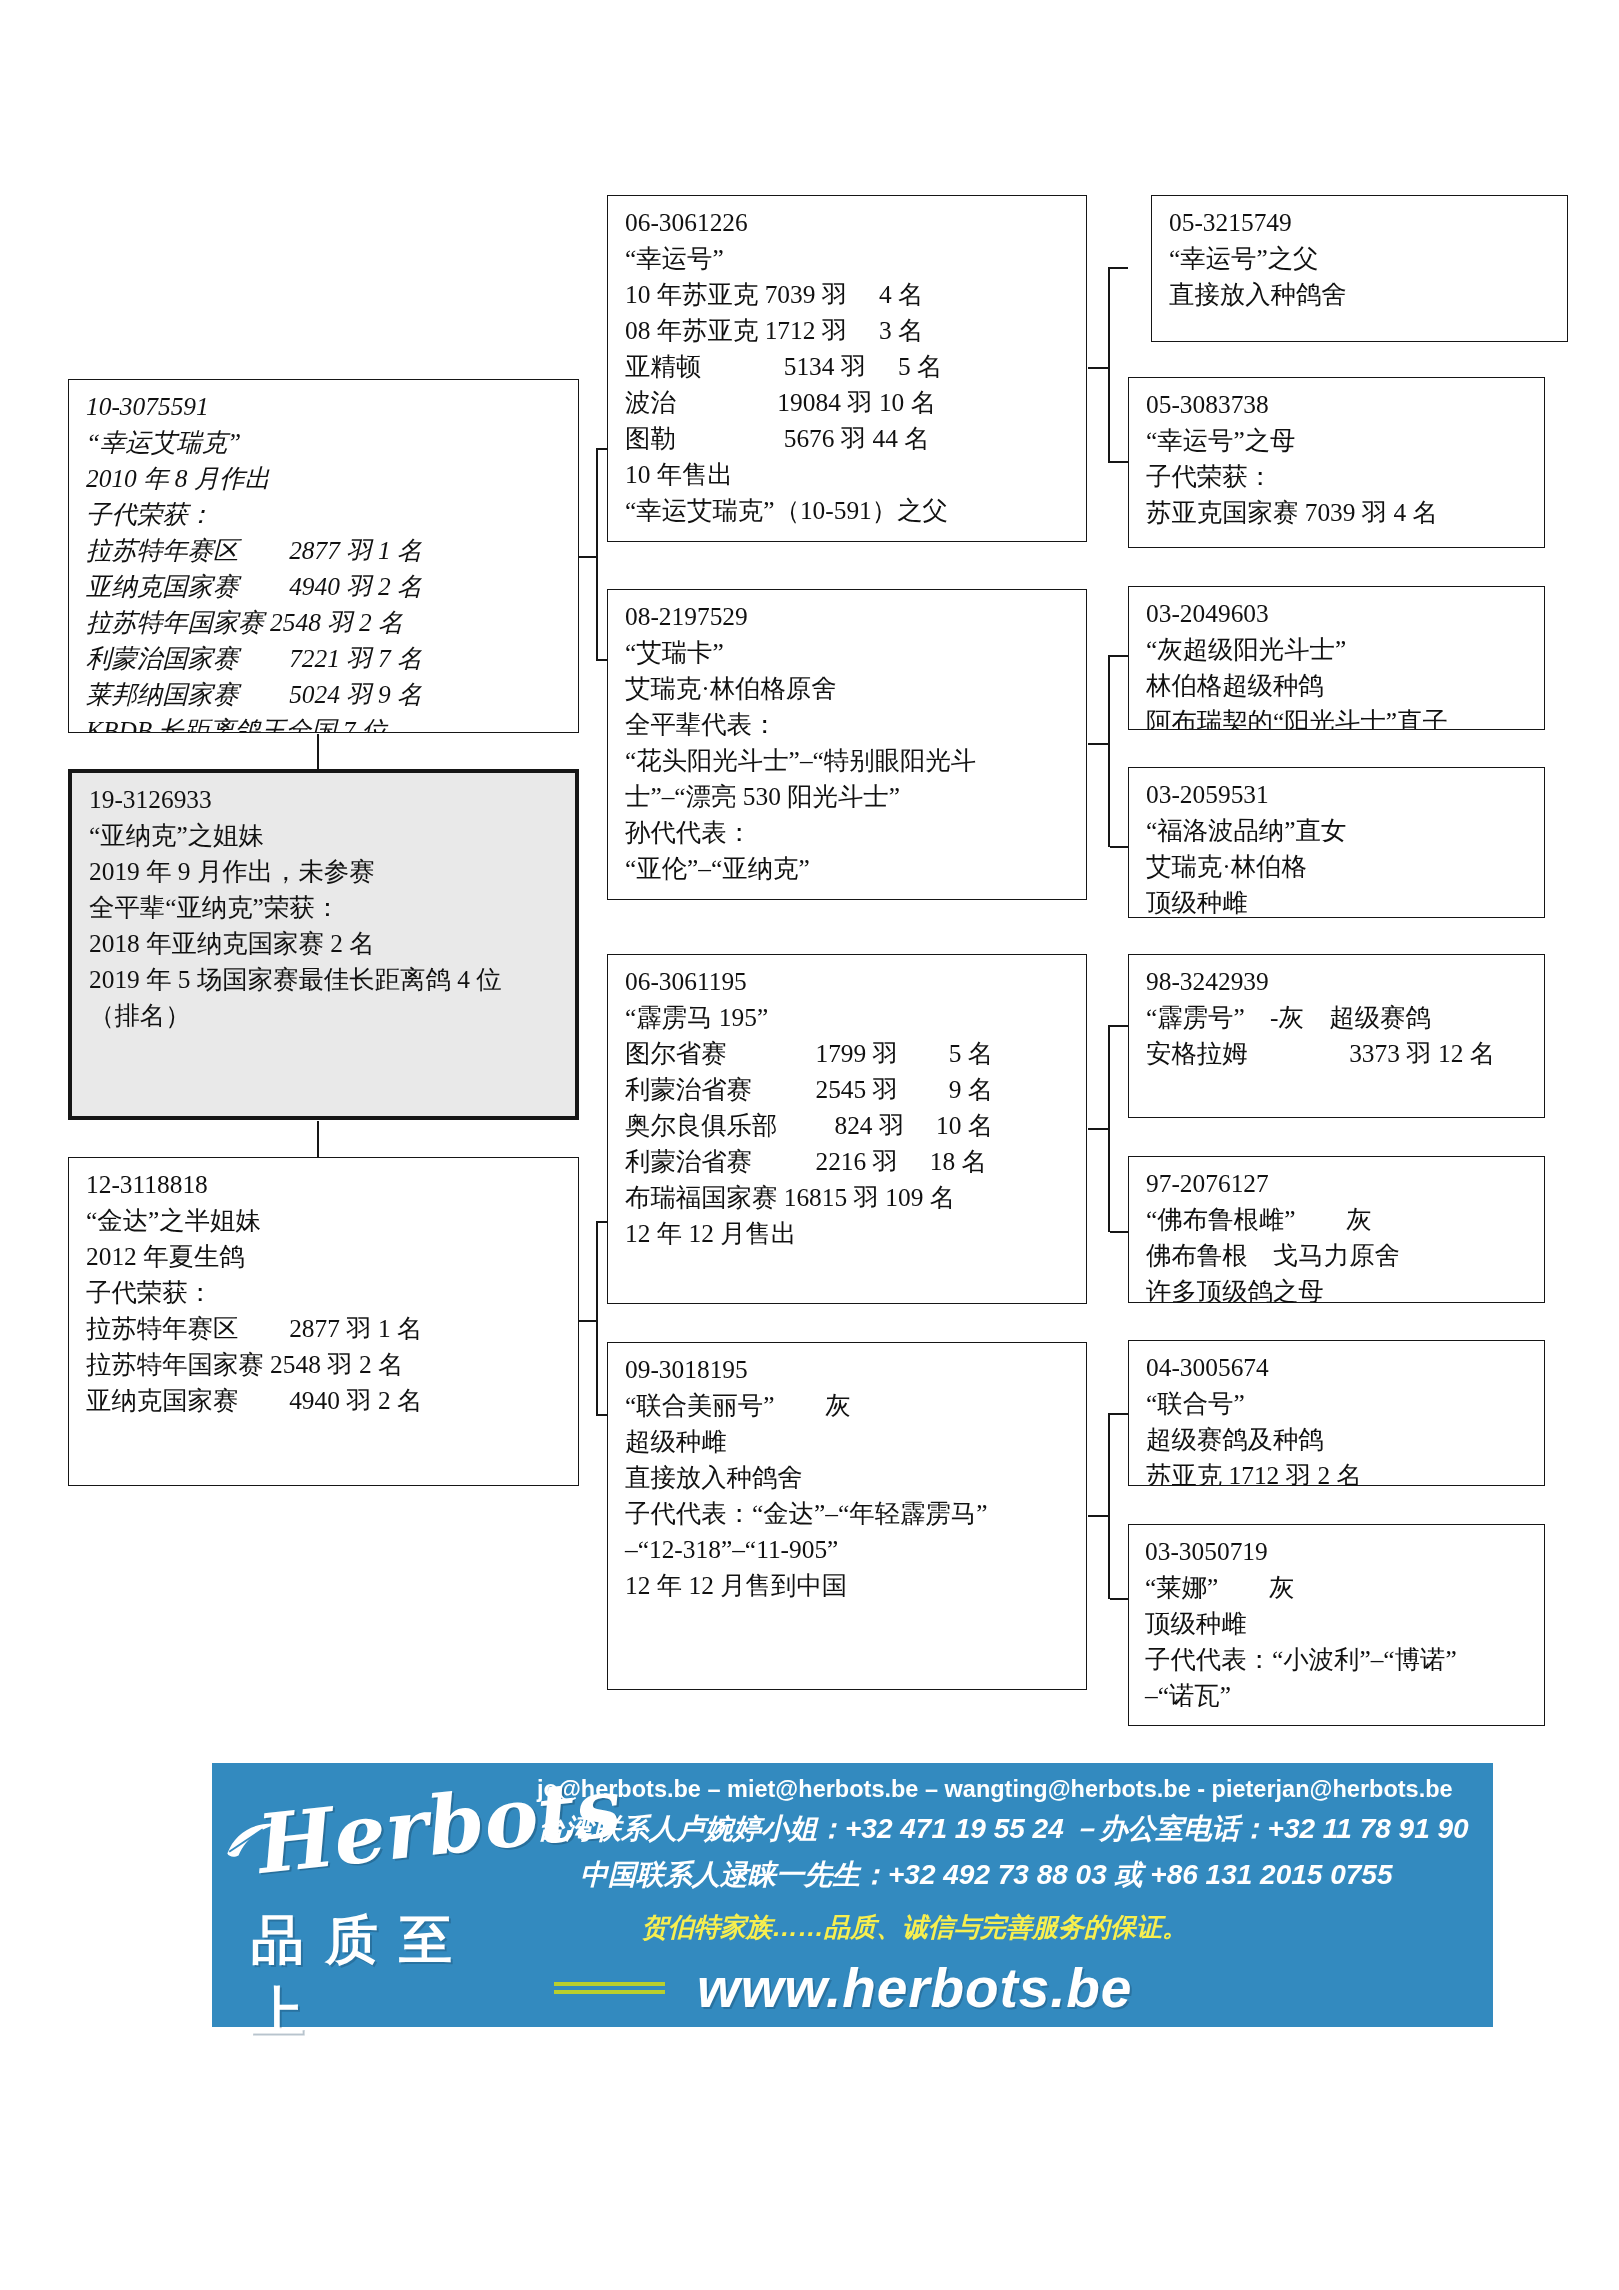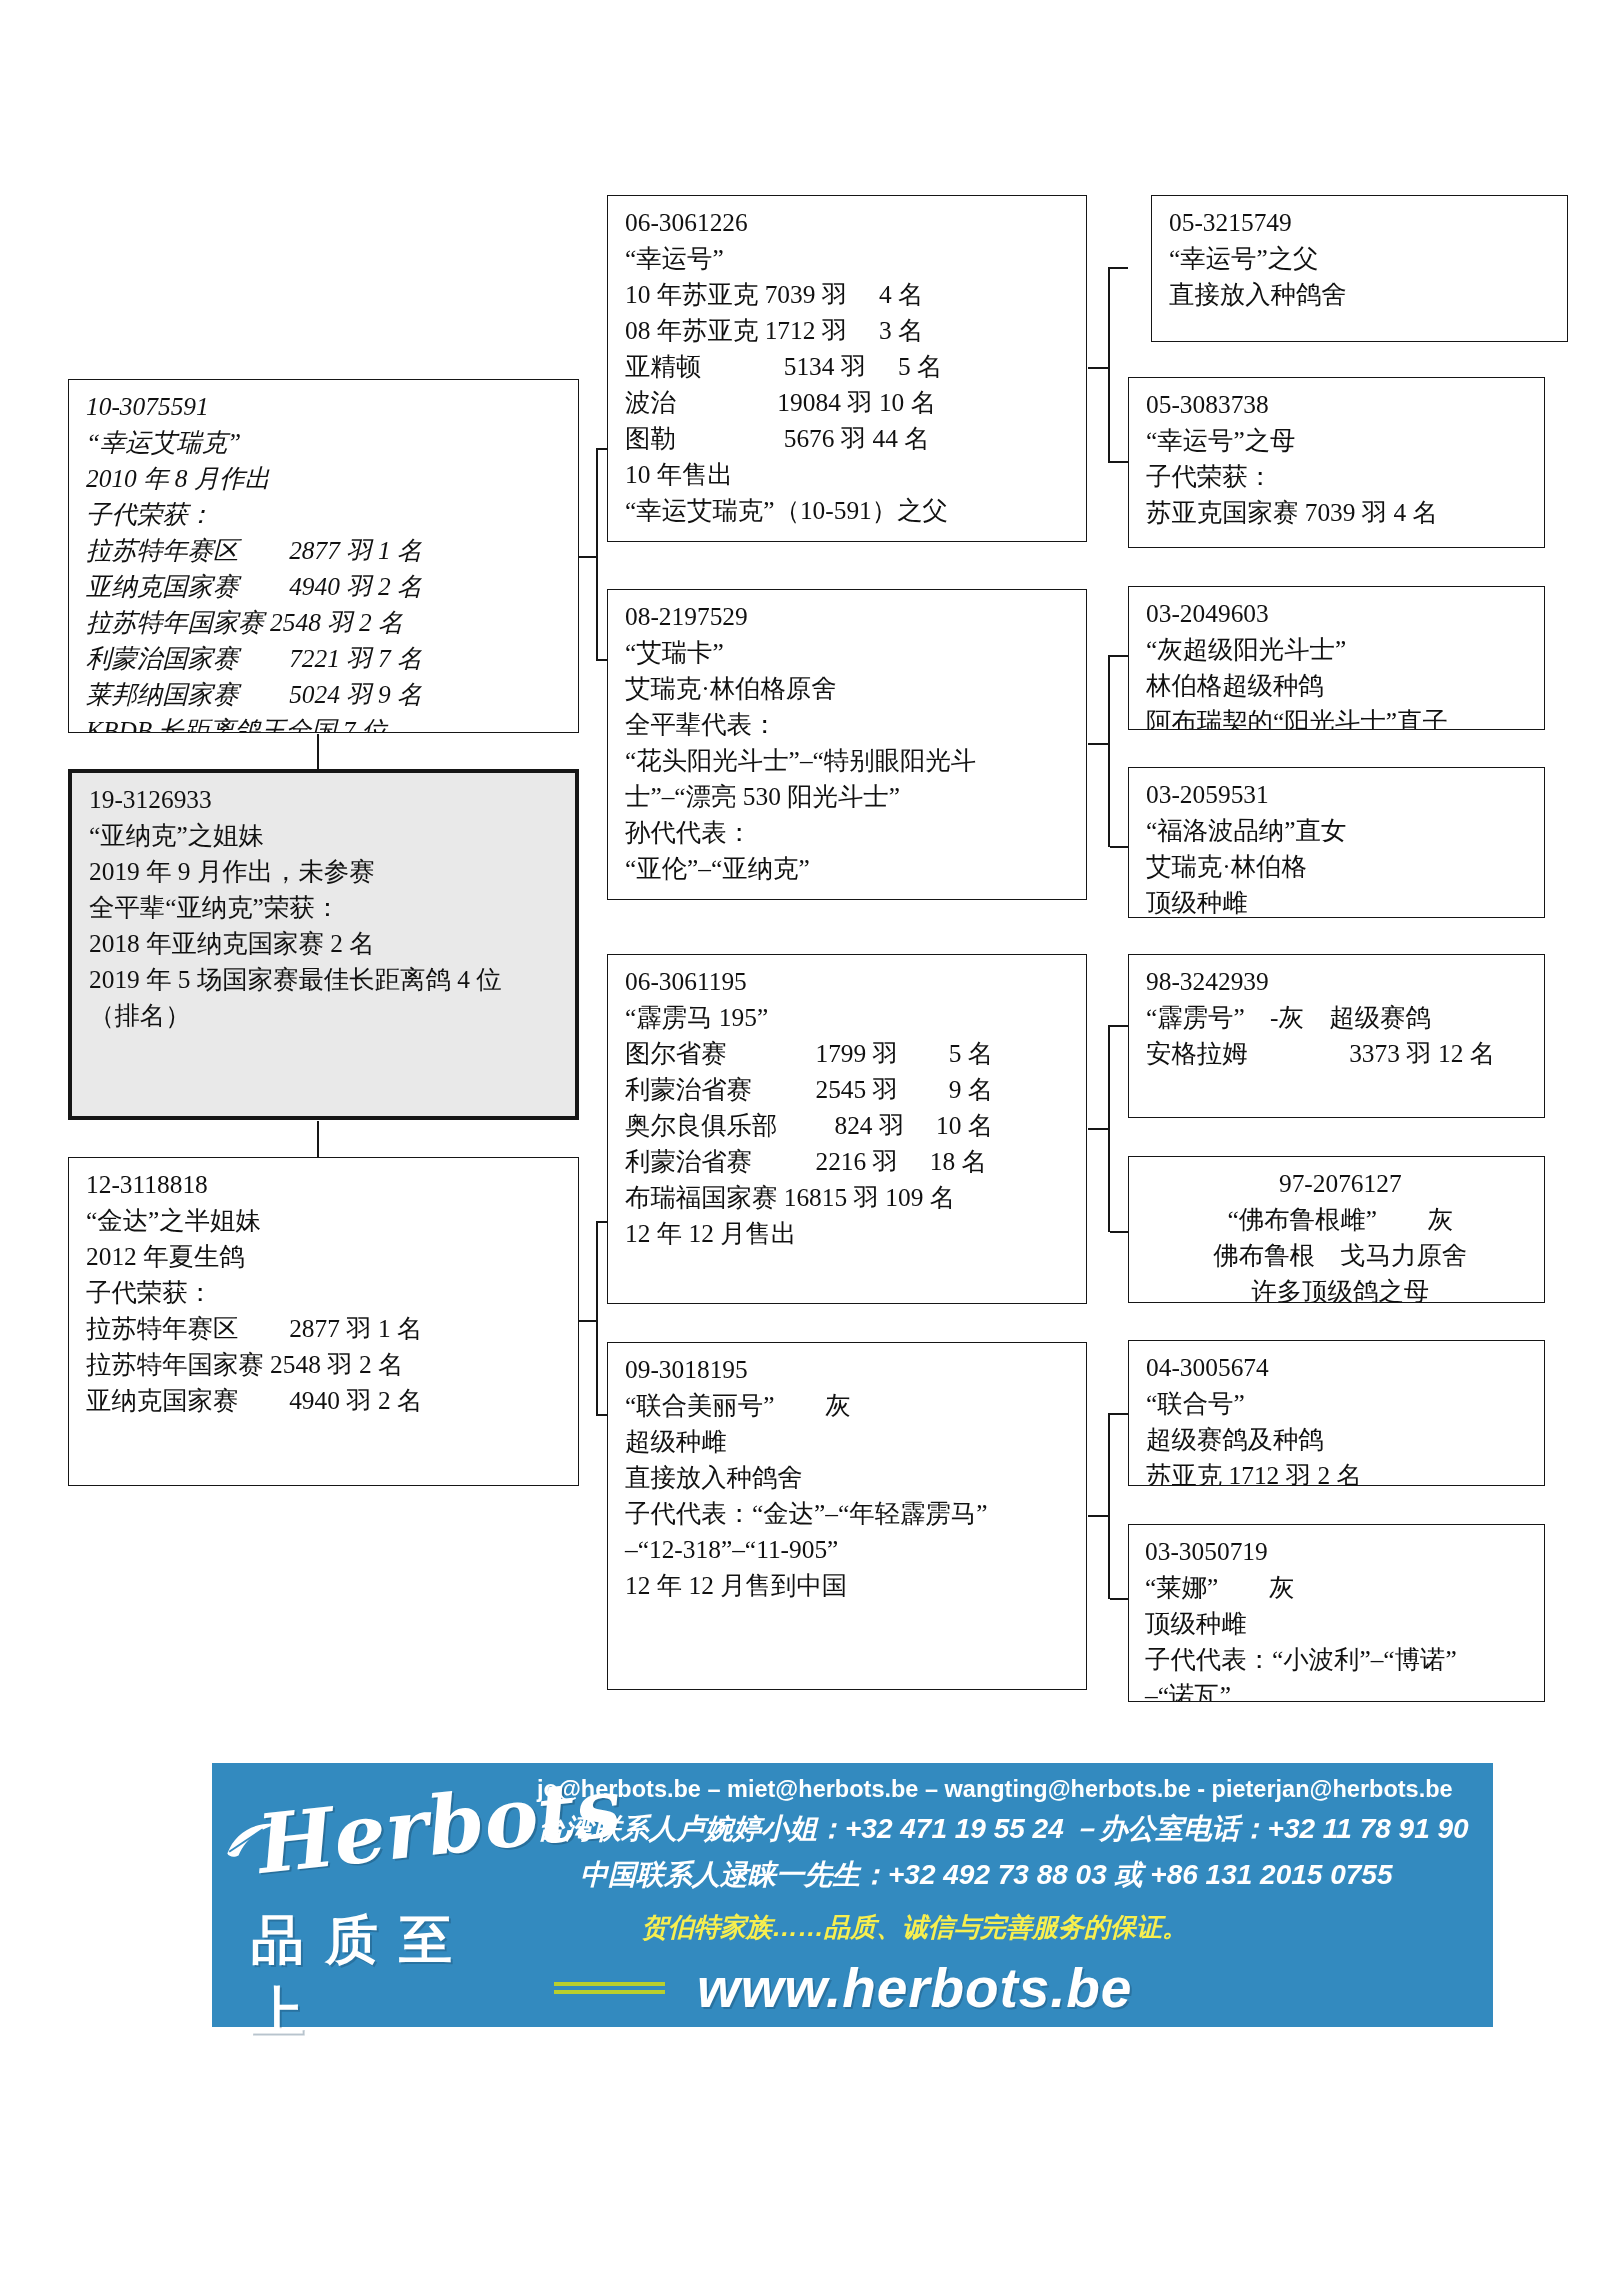--- a/index.html
+++ b/index.html
@@ -17,23 +17,23 @@
   #box-dam    {left:68px;  top:1157px; width:511px; height:329px;}
   #box-ss     {left:607px; top:195px;  width:480px; height:347px;}
   #box-sd     {left:607px; top:589px;  width:480px; height:311px;}
   #box-ds     {left:607px; top:954px; width:480px; height:350px;}
   #box-dd     {left:607px; top:1342px; width:480px; height:348px;}
   #box-sss    {left:1128px;top:195px;  width:417px; height:147px;margin-left:23px;}
   #box-ssd    {left:1128px;top:377px;  width:417px; height:171px;}
   #box-sds    {left:1128px;top:586px;  width:417px; height:144px;}
   #box-sdd    {left:1128px;top:767px;  width:417px; height:151px;}
   #box-dss    {left:1128px;top:954px; width:417px; height:164px;}
-  #box-dsd    {left:1128px;top:1156px; width:417px; height:147px;text-align:center;}
+  #box-dsd    {left:1128px;top:1156px; width:417px; height:147px;}
   #box-dds    {left:1128px;top:1340px; width:417px; height:146px;}
-  #box-ddd    {left:1128px;top:1524px; width:417px; height:178px;padding-left:16px;}
+  #box-ddd    {left:1128px;top:1524px; width:417px; height:202px;padding-left:16px;}
   
   .banner{position:absolute;left:212px;top:1763px;width:1281px;height:264px;background:#338abf;}
   .logo-area{position:absolute;left:13px;top:7.5px;width:311px;height:249px;color:#ffffff;}
   .feather{position:absolute;left:0px;top:49px;}
   .logo-text{position:absolute;left:32px;top:7.5px;font-family:"DejaVu Serif","Liberation Serif",serif;
              font-style:italic;font-weight:bold;font-size:81px;transform:rotate(-6deg);
              text-shadow:1.9px 1.9px 0 rgba(20,60,90,.35);}
   .tagline{position:absolute;left:26px;top:134px;font-size:53px;font-weight:bold;letter-spacing:21px;
            font-family:"Liberation Sans","DejaVu Sans",sans-serif;text-shadow:1.9px 1.9px 0 rgba(20,60,90,.3);}
   .contact-area{position:absolute;left:325px;top:13px;width:946px;

